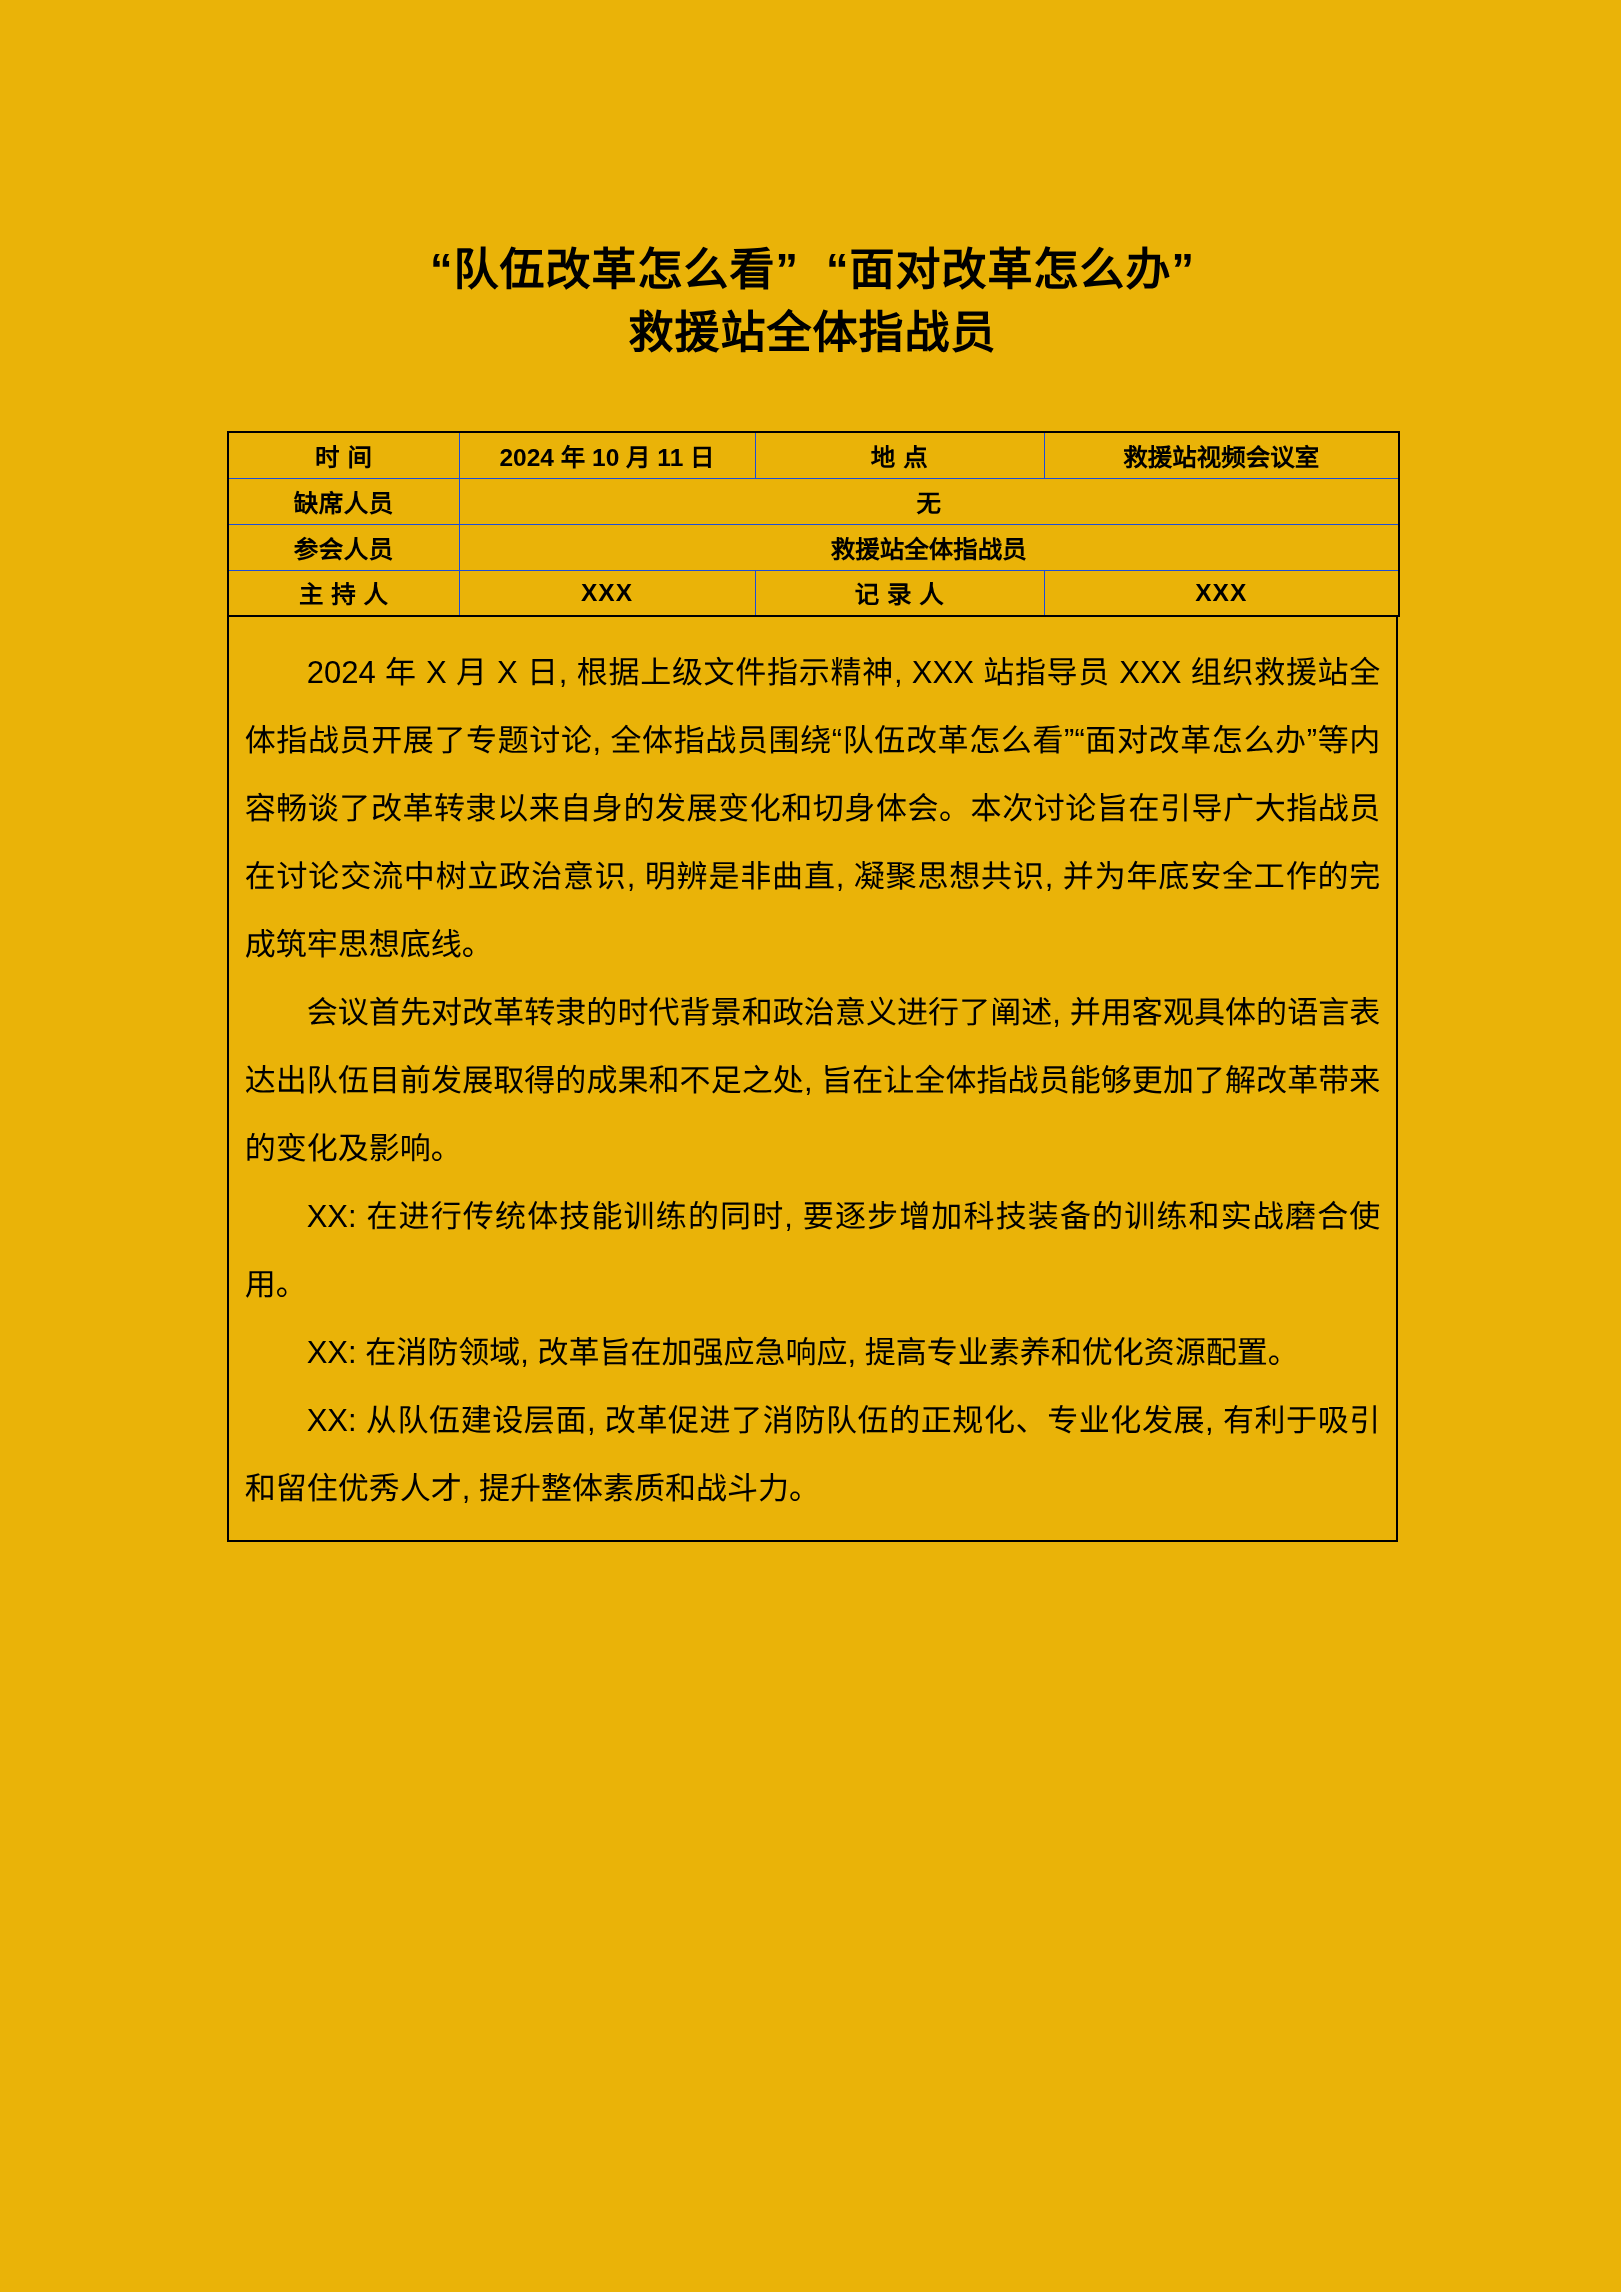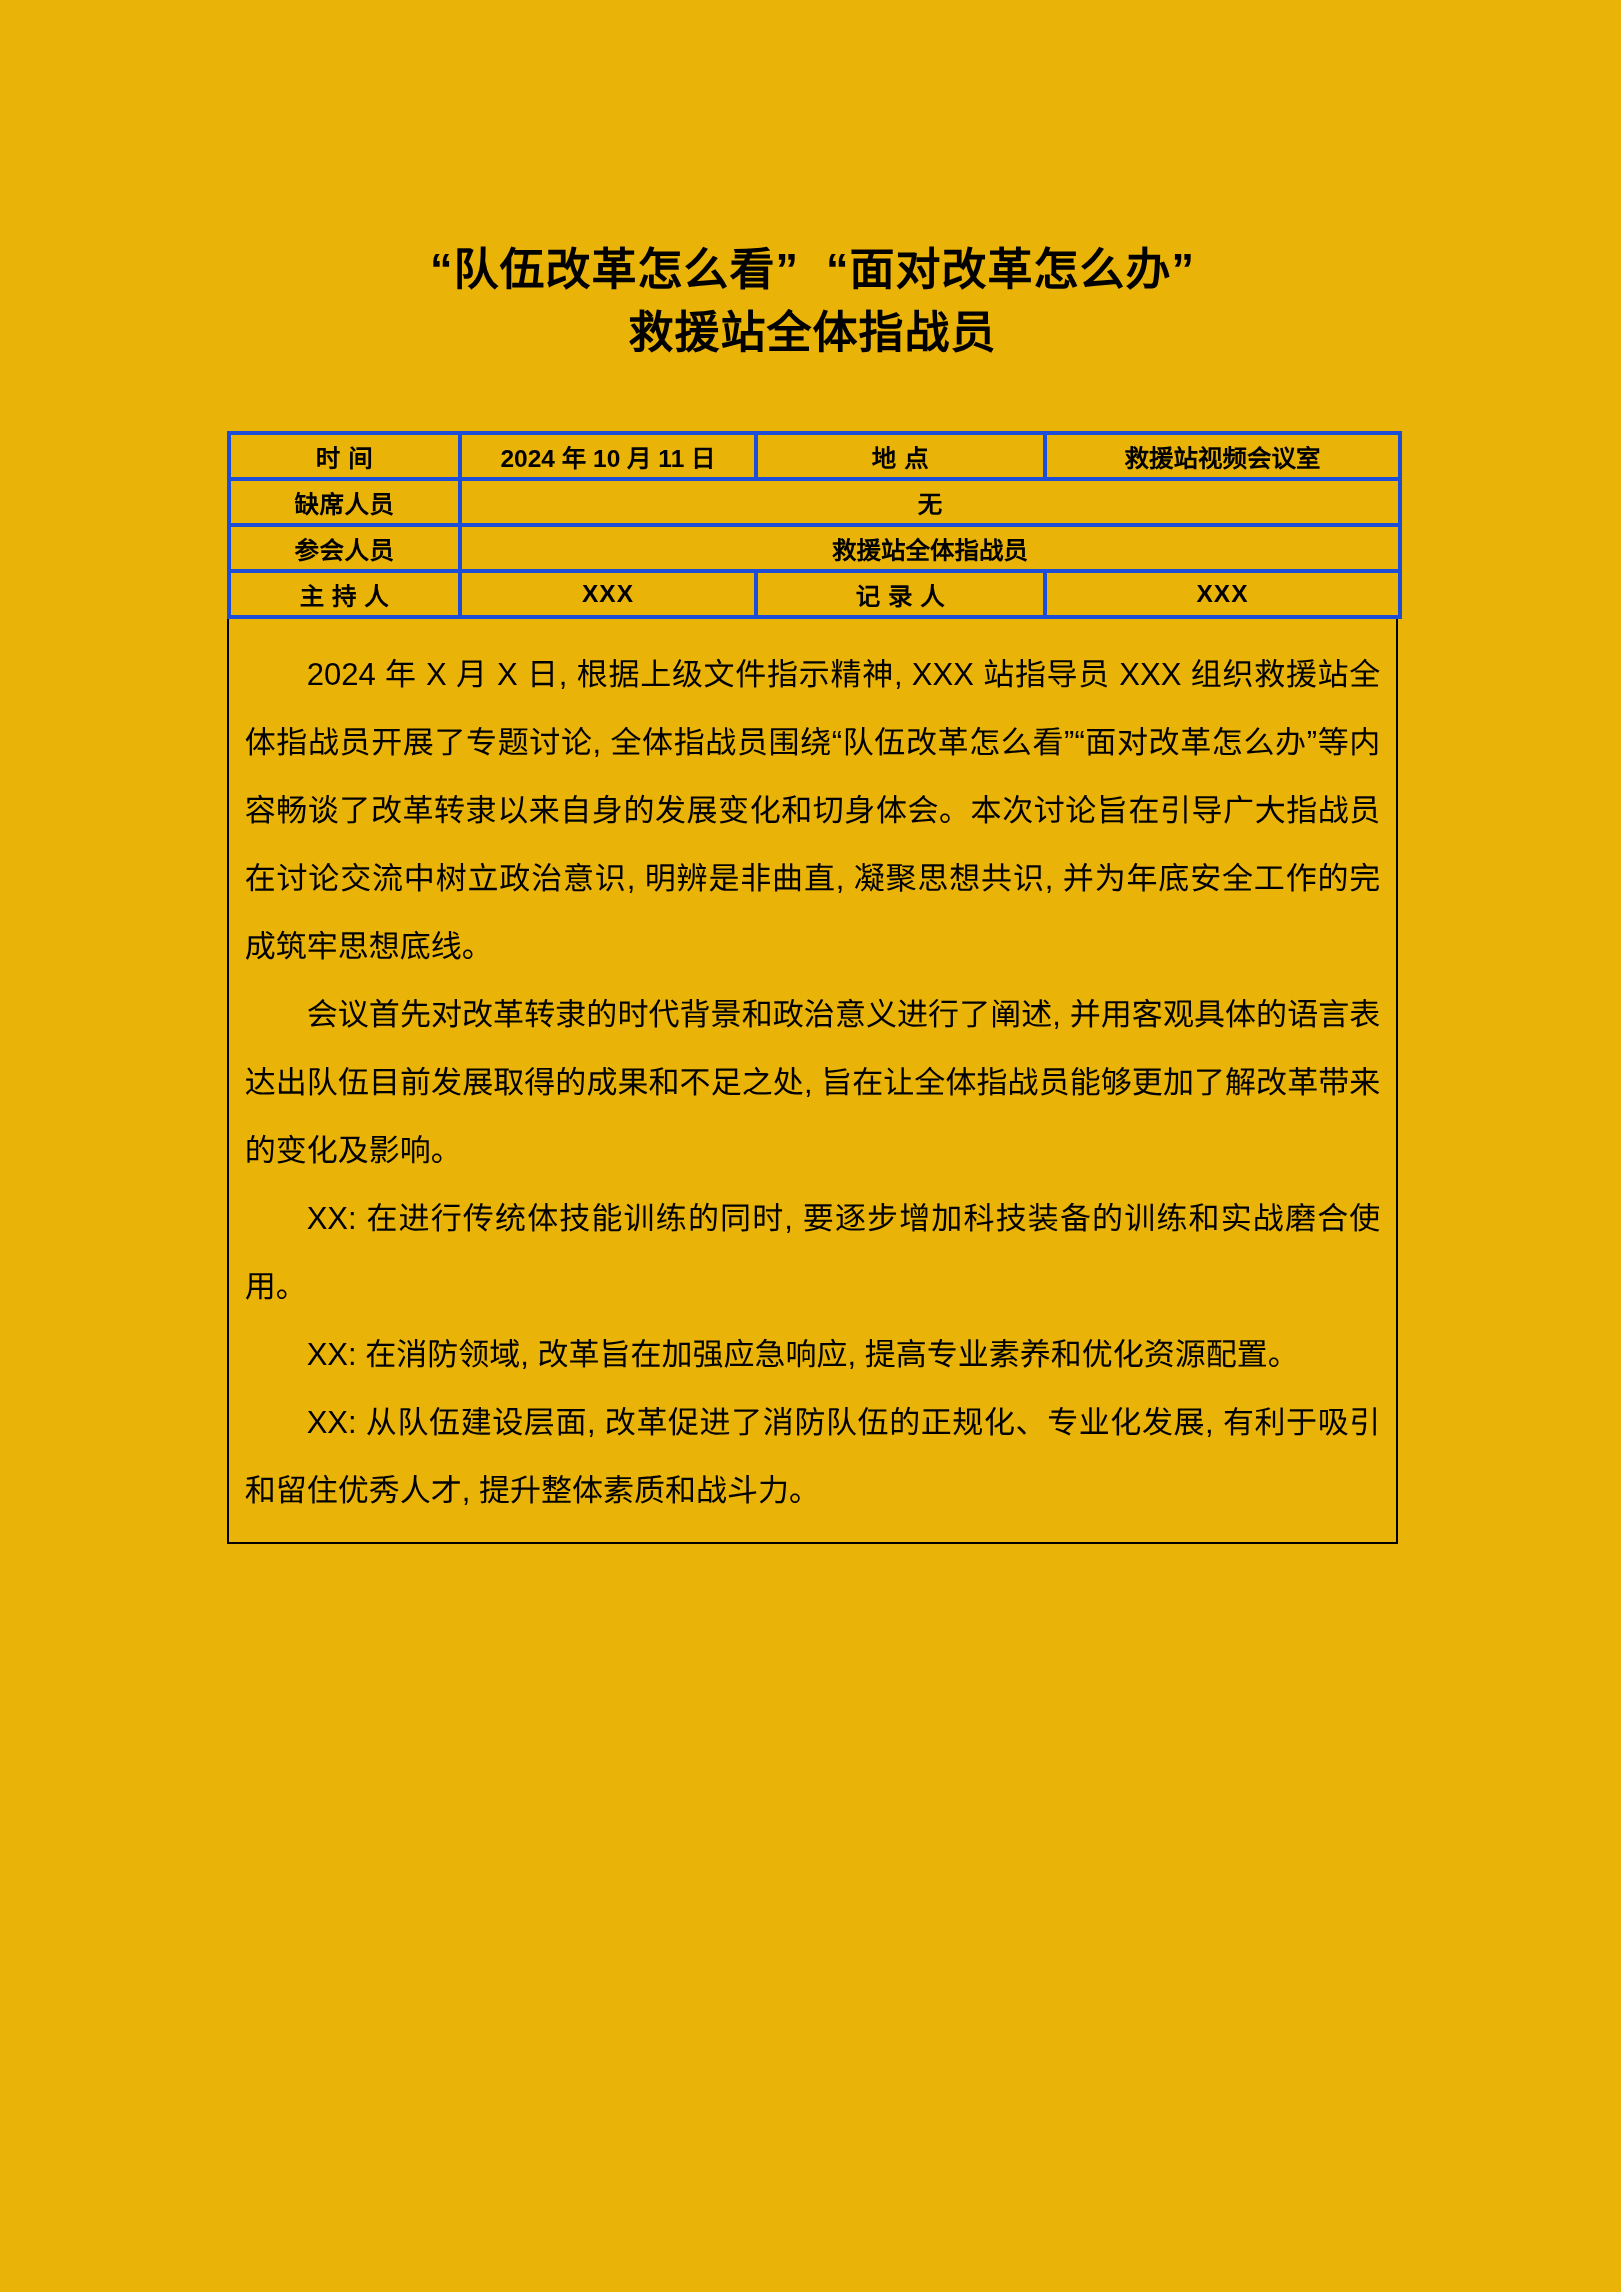--- a/index.html
+++ b/index.html
@@ -51,21 +51,21 @@
   .info-table-wrap {
     margin-top: 67px;
   }
   table.info-table {
     border-collapse: collapse;
     width: 1171px;
     table-layout: fixed;
     border: 2.9px solid #000;
   }
   table.info-table td {
-    border: 4px solid #1d4ed8;
+    border: 1px solid #1d4ed8;
     height: 46px;
     text-align: center;
     vertical-align: middle;
     font-size: 24.5px;
     font-weight: 700;
     padding: 0 3.9px;
     box-sizing: border-box;
     white-space: nowrap;
   }
   td.label-cell {

